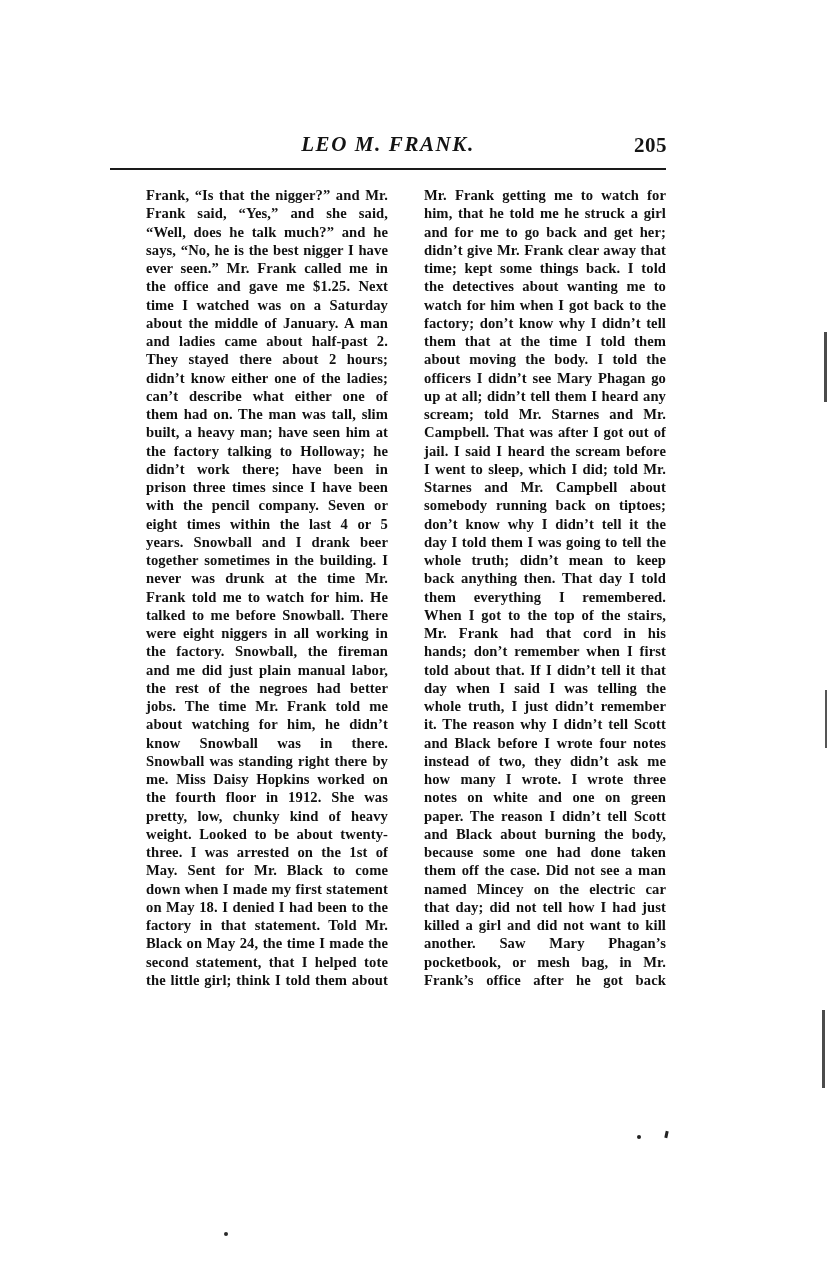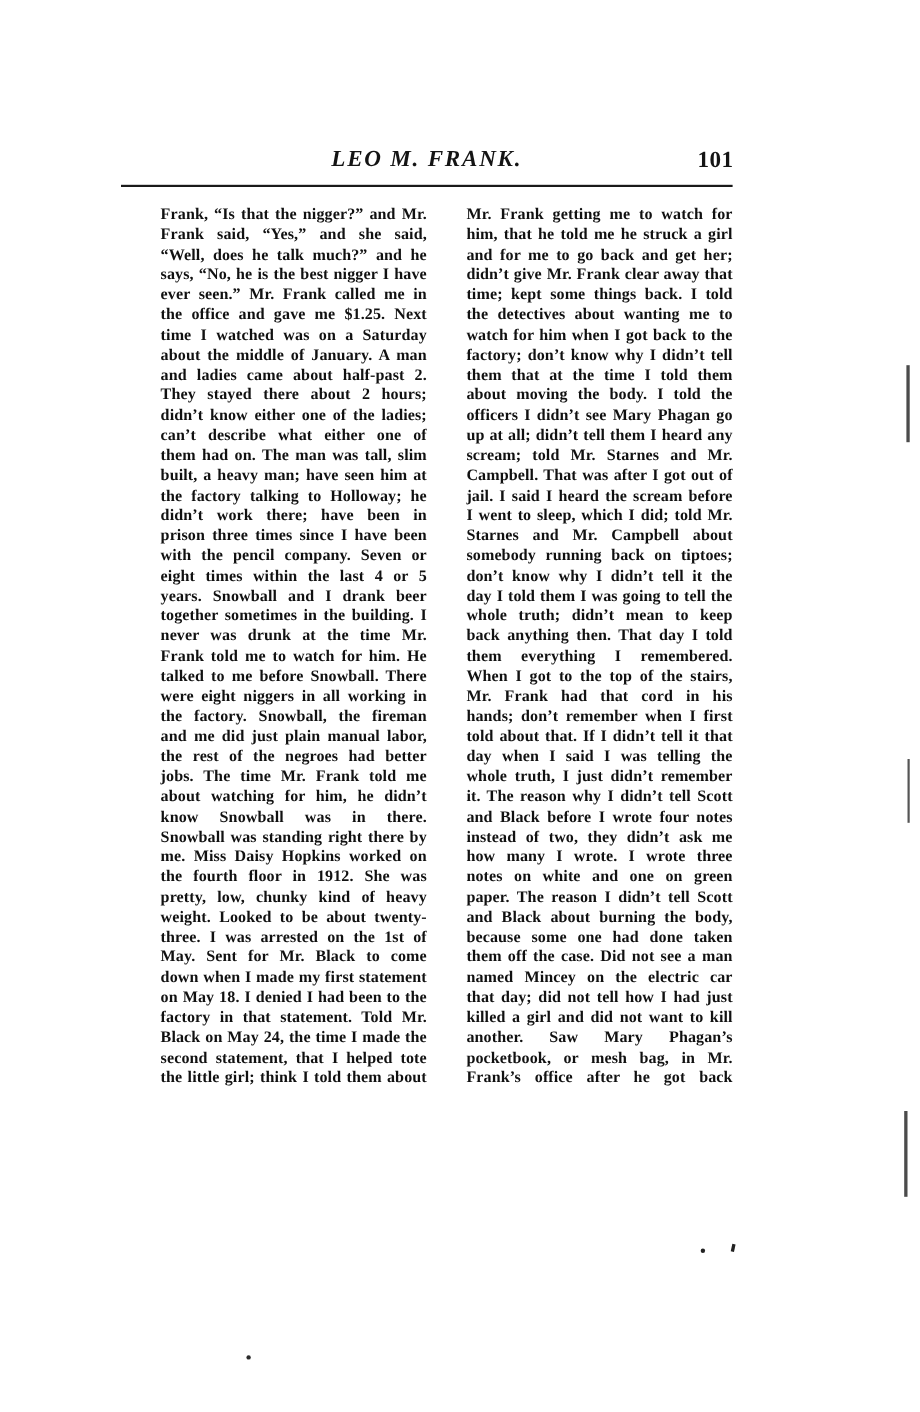--- a/index.html
+++ b/index.html
@@ -139,21 +139,21 @@
     border-radius: 50%;
   }
 </style>
 </head>
 <body>
 
 <div class="page">
 
   <div class="header">
     <div class="running-title">LEO M. FRANK.</div>
-    <div class="page-number">101</div>
+    <div class="page-number">205</div>
   </div>
 
   <div class="rule"></div>
 
   <div class="columns">
     <div class="col">
       <p class="last">Frank, “Is that the nigger?” and Mr. Frank said, “Yes,” and she said, “Well, does he talk much?” and he says, “No, he is the best nigger I have ever seen.” Mr. Frank called me in the office and gave me $1.25. Next time I watched was on a Saturday about the middle of January. A man and ladies came about half-past 2. They stayed there about 2 hours; didn’t know either one of the ladies; can’t describe what either one of them had on. The man was tall, slim built, a heavy man; have seen him at the factory talking to Holloway; he didn’t work there; have been in prison three times since I have been with the pencil company. Seven or eight times within the last 4 or 5 years. Snowball and I drank beer together sometimes in the building. I never was drunk at the time Mr. Frank told me to watch for him. He talked to me before Snowball. There were eight niggers in all working in the factory. Snowball, the fireman and me did just plain manual labor, the rest of the negroes had better jobs. The time Mr. Frank told me about watching for him, he didn’t know Snowball was in there. Snowball was standing right there by me. Miss Daisy Hopkins worked on the fourth floor in 1912. She was pretty, low, chunky kind of heavy weight. Looked to be about twenty-three. I was arrested on the 1st of May. Sent for Mr. Black to come down when I made my first statement on May 18. I denied I had been to the factory in that statement. Told Mr. Black on May 24, the time I made the second statement, that I helped tote the little girl; think I told them about</p>
     </div>
     <div class="col">
       <p class="last">Mr. Frank getting me to watch for him, that he told me he struck a girl and for me to go back and get her; didn’t give Mr. Frank clear away that time; kept some things back. I told the detectives about wanting me to watch for him when I got back to the factory; don’t know why I didn’t tell them that at the time I told them about moving the body. I told the officers I didn’t see Mary Phagan go up at all; didn’t tell them I heard any scream; told Mr. Starnes and Mr. Campbell. That was after I got out of jail. I said I heard the scream before I went to sleep, which I did; told Mr. Starnes and Mr. Campbell about somebody running back on tiptoes; don’t know why I didn’t tell it the day I told them I was going to tell the whole truth; didn’t mean to keep back anything then. That day I told them everything I remembered. When I got to the top of the stairs, Mr. Frank had that cord in his hands; don’t remember when I first told about that. If I didn’t tell it that day when I said I was telling the whole truth, I just didn’t remember it. The reason why I didn’t tell Scott and Black before I wrote four notes instead of two, they didn’t ask me how many I wrote. I wrote three notes on white and one on green paper. The reason I didn’t tell Scott and Black about burning the body, because some one had done taken them off the case. Did not see a man named Mincey on the electric car that day; did not tell how I had just killed a girl and did not want to kill another. Saw Mary Phagan’s pocketbook, or mesh bag, in Mr. Frank’s office after he got back</p>

